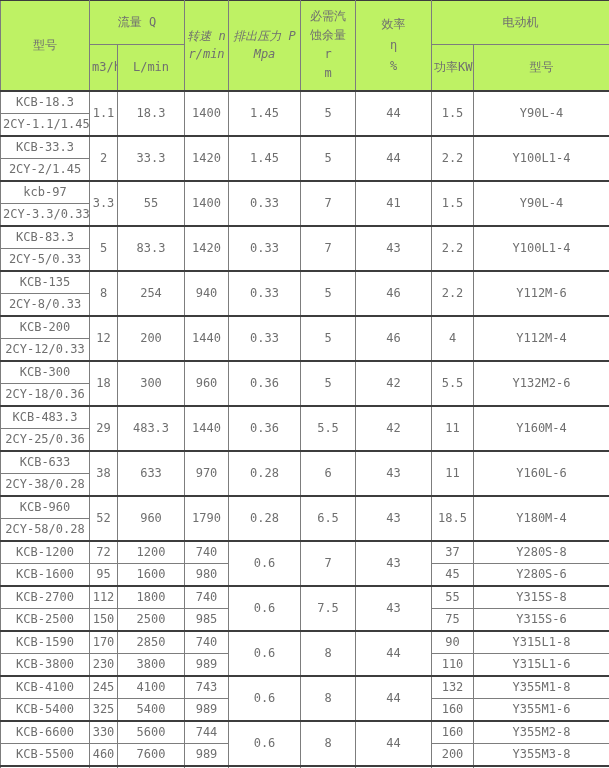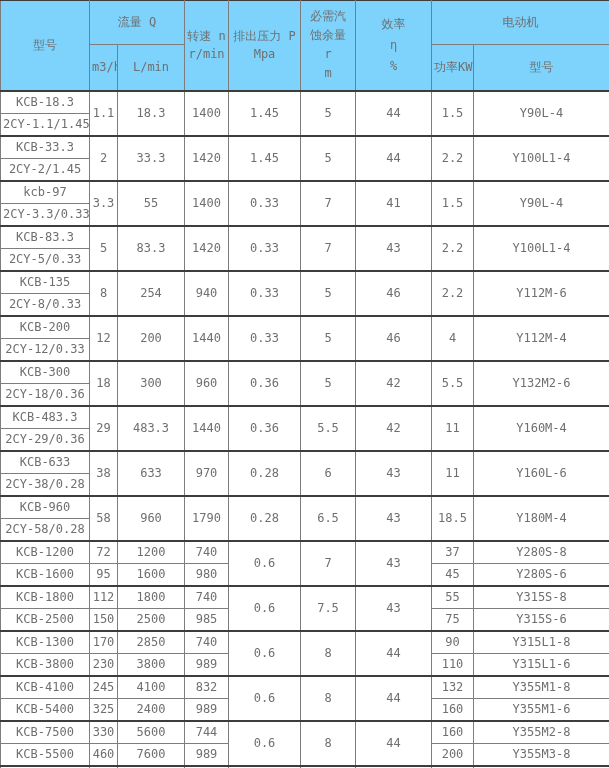--- a/index.html
+++ b/index.html
@@ -10,27 +10,27 @@
     font-family:"DejaVu Sans Mono","DejaVu Sans",monospace;
     font-size:12px;color:#6f6f6f;
     border:1px solid #3d3d3d;
   }
   th,td{
     border:1px solid #7d7d7d;
     text-align:center;vertical-align:middle;
     padding:0 2px;overflow:hidden;white-space:nowrap;
     font-weight:normal;
   }
-  thead th{background:#7dd3fc;}
+  thead th{background:#bef264;}
   thead tr.h1{height:44px;}
   thead tr.h2{height:46px;}
   tbody td{background:#ffffff;height:21px;}
   tbody tr.gt td, tbody tr.gt th{border-top:2px solid #3d3d3d;}
   thead tr.h1 th{border-top:1px solid #3d3d3d;}
-  .two-line span{display:block;line-height:18px;}
+  .two-line span{display:block;line-height:18px;font-style:italic;}
   .npsh span{display:block;line-height:19px;}
   .eff span{display:block;line-height:21px;}
 </style>
 </head>
 <body>
 
 <div class="page">
   <table>
     <colgroup>
       <col style="width:89px">
@@ -179,39 +179,39 @@
           <td rowspan="2">29</td>
           <td rowspan="2">483.3</td>
           <td rowspan="2">1440</td>
           <td rowspan="2">0.36</td>
           <td rowspan="2">5.5</td>
           <td rowspan="2">42</td>
           <td rowspan="2">11</td>
           <td rowspan="2">Y160M-4</td>
         </tr>
         <tr>
-          <td>2CY-29/0.36</td>
+          <td>2CY-25/0.36</td>
         </tr>
         <tr class="gt">
           <td>KCB-633</td>
           <td rowspan="2">38</td>
           <td rowspan="2">633</td>
           <td rowspan="2">970</td>
           <td rowspan="2">0.28</td>
           <td rowspan="2">6</td>
           <td rowspan="2">43</td>
           <td rowspan="2">11</td>
           <td rowspan="2">Y160L-6</td>
         </tr>
         <tr>
           <td>2CY-38/0.28</td>
         </tr>
         <tr class="gt">
           <td>KCB-960</td>
-          <td rowspan="2">58</td>
+          <td rowspan="2">52</td>
           <td rowspan="2">960</td>
           <td rowspan="2">1790</td>
           <td rowspan="2">0.28</td>
           <td rowspan="2">6.5</td>
           <td rowspan="2">43</td>
           <td rowspan="2">18.5</td>
           <td rowspan="2">Y180M-4</td>
         </tr>
         <tr>
           <td>2CY-58/0.28</td>
@@ -229,40 +229,40 @@
         </tr>
         <tr>
           <td>KCB-1600</td>
           <td>95</td>
           <td>1600</td>
           <td>980</td>
           <td>45</td>
           <td>Y280S-6</td>
         </tr>
         <tr class="gt">
-          <td>KCB-1800</td>
+          <td>KCB-2700</td>
           <td>112</td>
           <td>1800</td>
           <td>740</td>
           <td rowspan="2">0.6</td>
           <td rowspan="2">7.5</td>
           <td rowspan="2">43</td>
           <td>55</td>
           <td>Y315S-8</td>
         </tr>
         <tr>
           <td>KCB-2500</td>
           <td>150</td>
           <td>2500</td>
           <td>985</td>
           <td>75</td>
           <td>Y315S-6</td>
         </tr>
         <tr class="gt">
-          <td>KCB-1300</td>
+          <td>KCB-1590</td>
           <td>170</td>
           <td>2850</td>
           <td>740</td>
           <td rowspan="2">0.6</td>
           <td rowspan="2">8</td>
           <td rowspan="2">44</td>
           <td>90</td>
           <td>Y315L1-8</td>
         </tr>
         <tr>
@@ -270,37 +270,37 @@
           <td>230</td>
           <td>3800</td>
           <td>989</td>
           <td>110</td>
           <td>Y315L1-6</td>
         </tr>
         <tr class="gt">
           <td>KCB-4100</td>
           <td>245</td>
           <td>4100</td>
-          <td>832</td>
+          <td>743</td>
           <td rowspan="2">0.6</td>
           <td rowspan="2">8</td>
           <td rowspan="2">44</td>
           <td>132</td>
           <td>Y355M1-8</td>
         </tr>
         <tr>
           <td>KCB-5400</td>
           <td>325</td>
-          <td>2400</td>
+          <td>5400</td>
           <td>989</td>
           <td>160</td>
           <td>Y355M1-6</td>
         </tr>
         <tr class="gt">
-          <td>KCB-7500</td>
+          <td>KCB-6600</td>
           <td>330</td>
           <td>5600</td>
           <td>744</td>
           <td rowspan="2">0.6</td>
           <td rowspan="2">8</td>
           <td rowspan="2">44</td>
           <td>160</td>
           <td>Y355M2-8</td>
         </tr>
         <tr>

